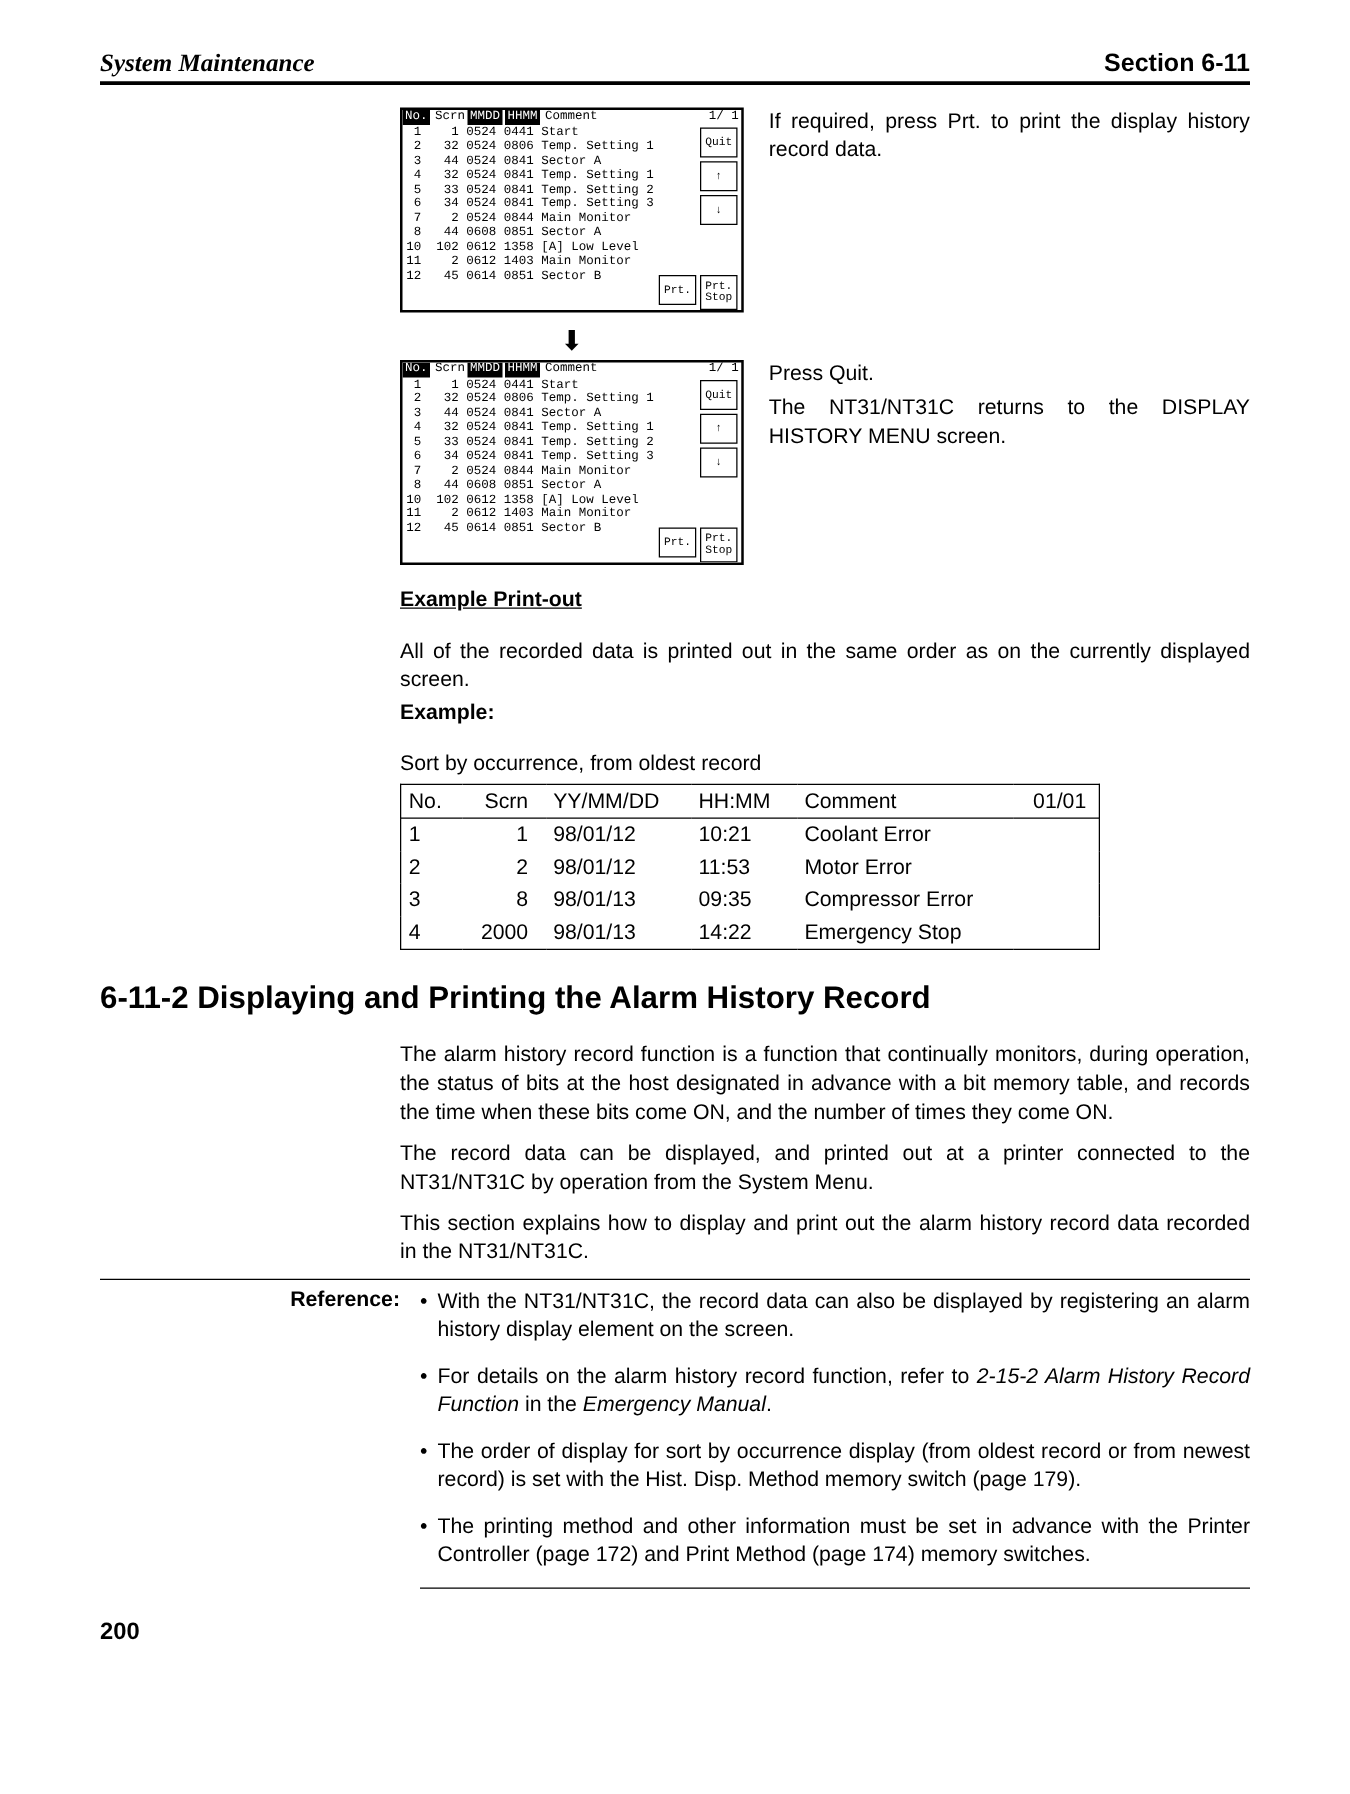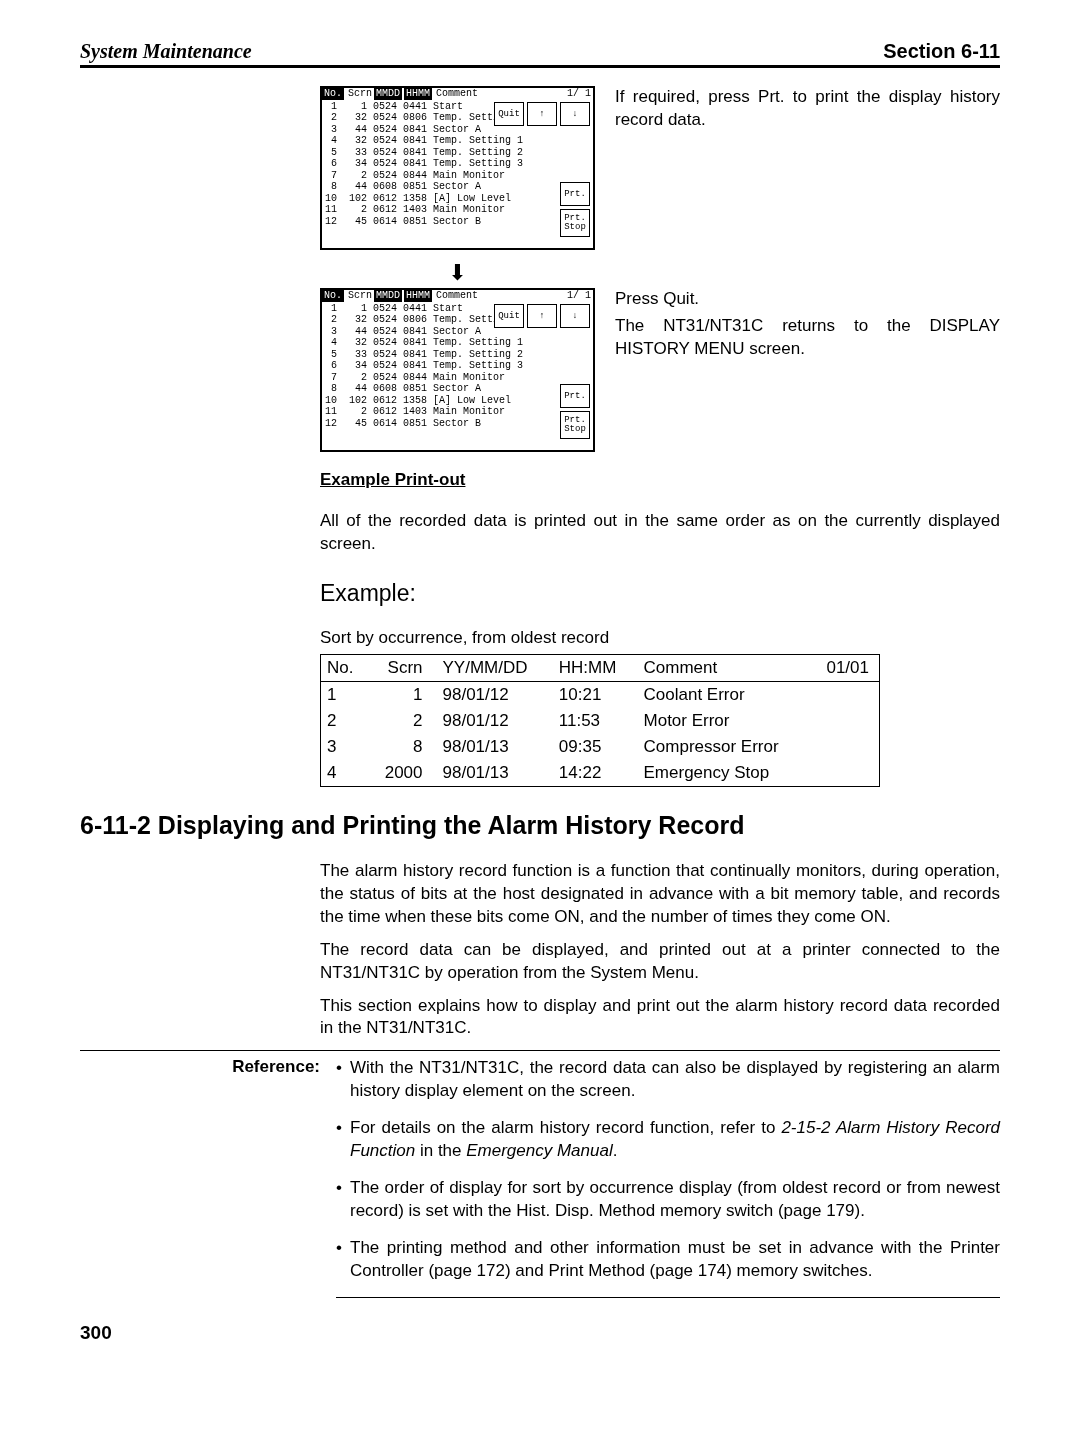--- a/index.html
+++ b/index.html
@@ -84,63 +84,63 @@
   .screen-body {
     white-space: pre;
     padding-left: 3px;
     padding-top: 1px;
   }
   .side-btns {
     position: absolute;
     right: 3px;
     top: 14px;
     display: flex;
-    flex-direction: row;
+    flex-direction: column;
     gap: 3px;
   }
   .sbtn {
     border: 1.5px solid #000;
     width: 28px;
     height: 22px;
     font-size: 9px;
     display: flex;
     align-items: center;
     justify-content: center;
     background: #fff;
     line-height: 1;
     text-align: center;
   }
   .sbtn.tall { height: 26px; }
   .side-lower {
     position: absolute;
     right: 3px;
-    bottom: 11px;
-    display: flex;
-    flex-direction: column;
+    bottom: 0;
+    display: flex;
+    flex-direction: row;
     gap: 3px;
   }
   .content-indent {
     margin-left: 240px;
   }
   .subhead {
     font-weight: bold;
     text-decoration: underline;
     font-size: 17px;
     margin-top: 18px;
   }
   .body-text {
     font-size: 17px;
     line-height: 1.35;
     text-align: justify;
     margin-top: 20px;
   }
   .example-lbl {
-    font-weight: normal;
-    font-size: 23px;
-    margin-top: 24px;
+    font-weight: bold;
+    font-size: 17px;
+    margin-top: 4px;
   }
   table.print-tbl {
     border-collapse: collapse;
     margin-top: 4px;
     font-size: 17px;
     width: 560px;
   }
   table.print-tbl td, table.print-tbl th {
     padding: 3px 10px 3px 6px;
     text-align: left;
@@ -355,15 +355,15 @@
           <div class="bull">•</div>
           <div class="txt">The order of display for sort by occurrence display (from oldest record or from newest record) is set with the Hist. Disp. Method memory switch (page 179).</div>
         </div>
       <div class="item">
           <div class="bull">•</div>
           <div class="txt">The printing method and other information must be set in advance with the Printer Controller (page 172) and Print Method (page 174) memory switches.</div>
         </div>
     </div>
   </div>
 
-  <div class="page-num">300</div>
+  <div class="page-num">200</div>
 
 </div>
 
 </body></html>

